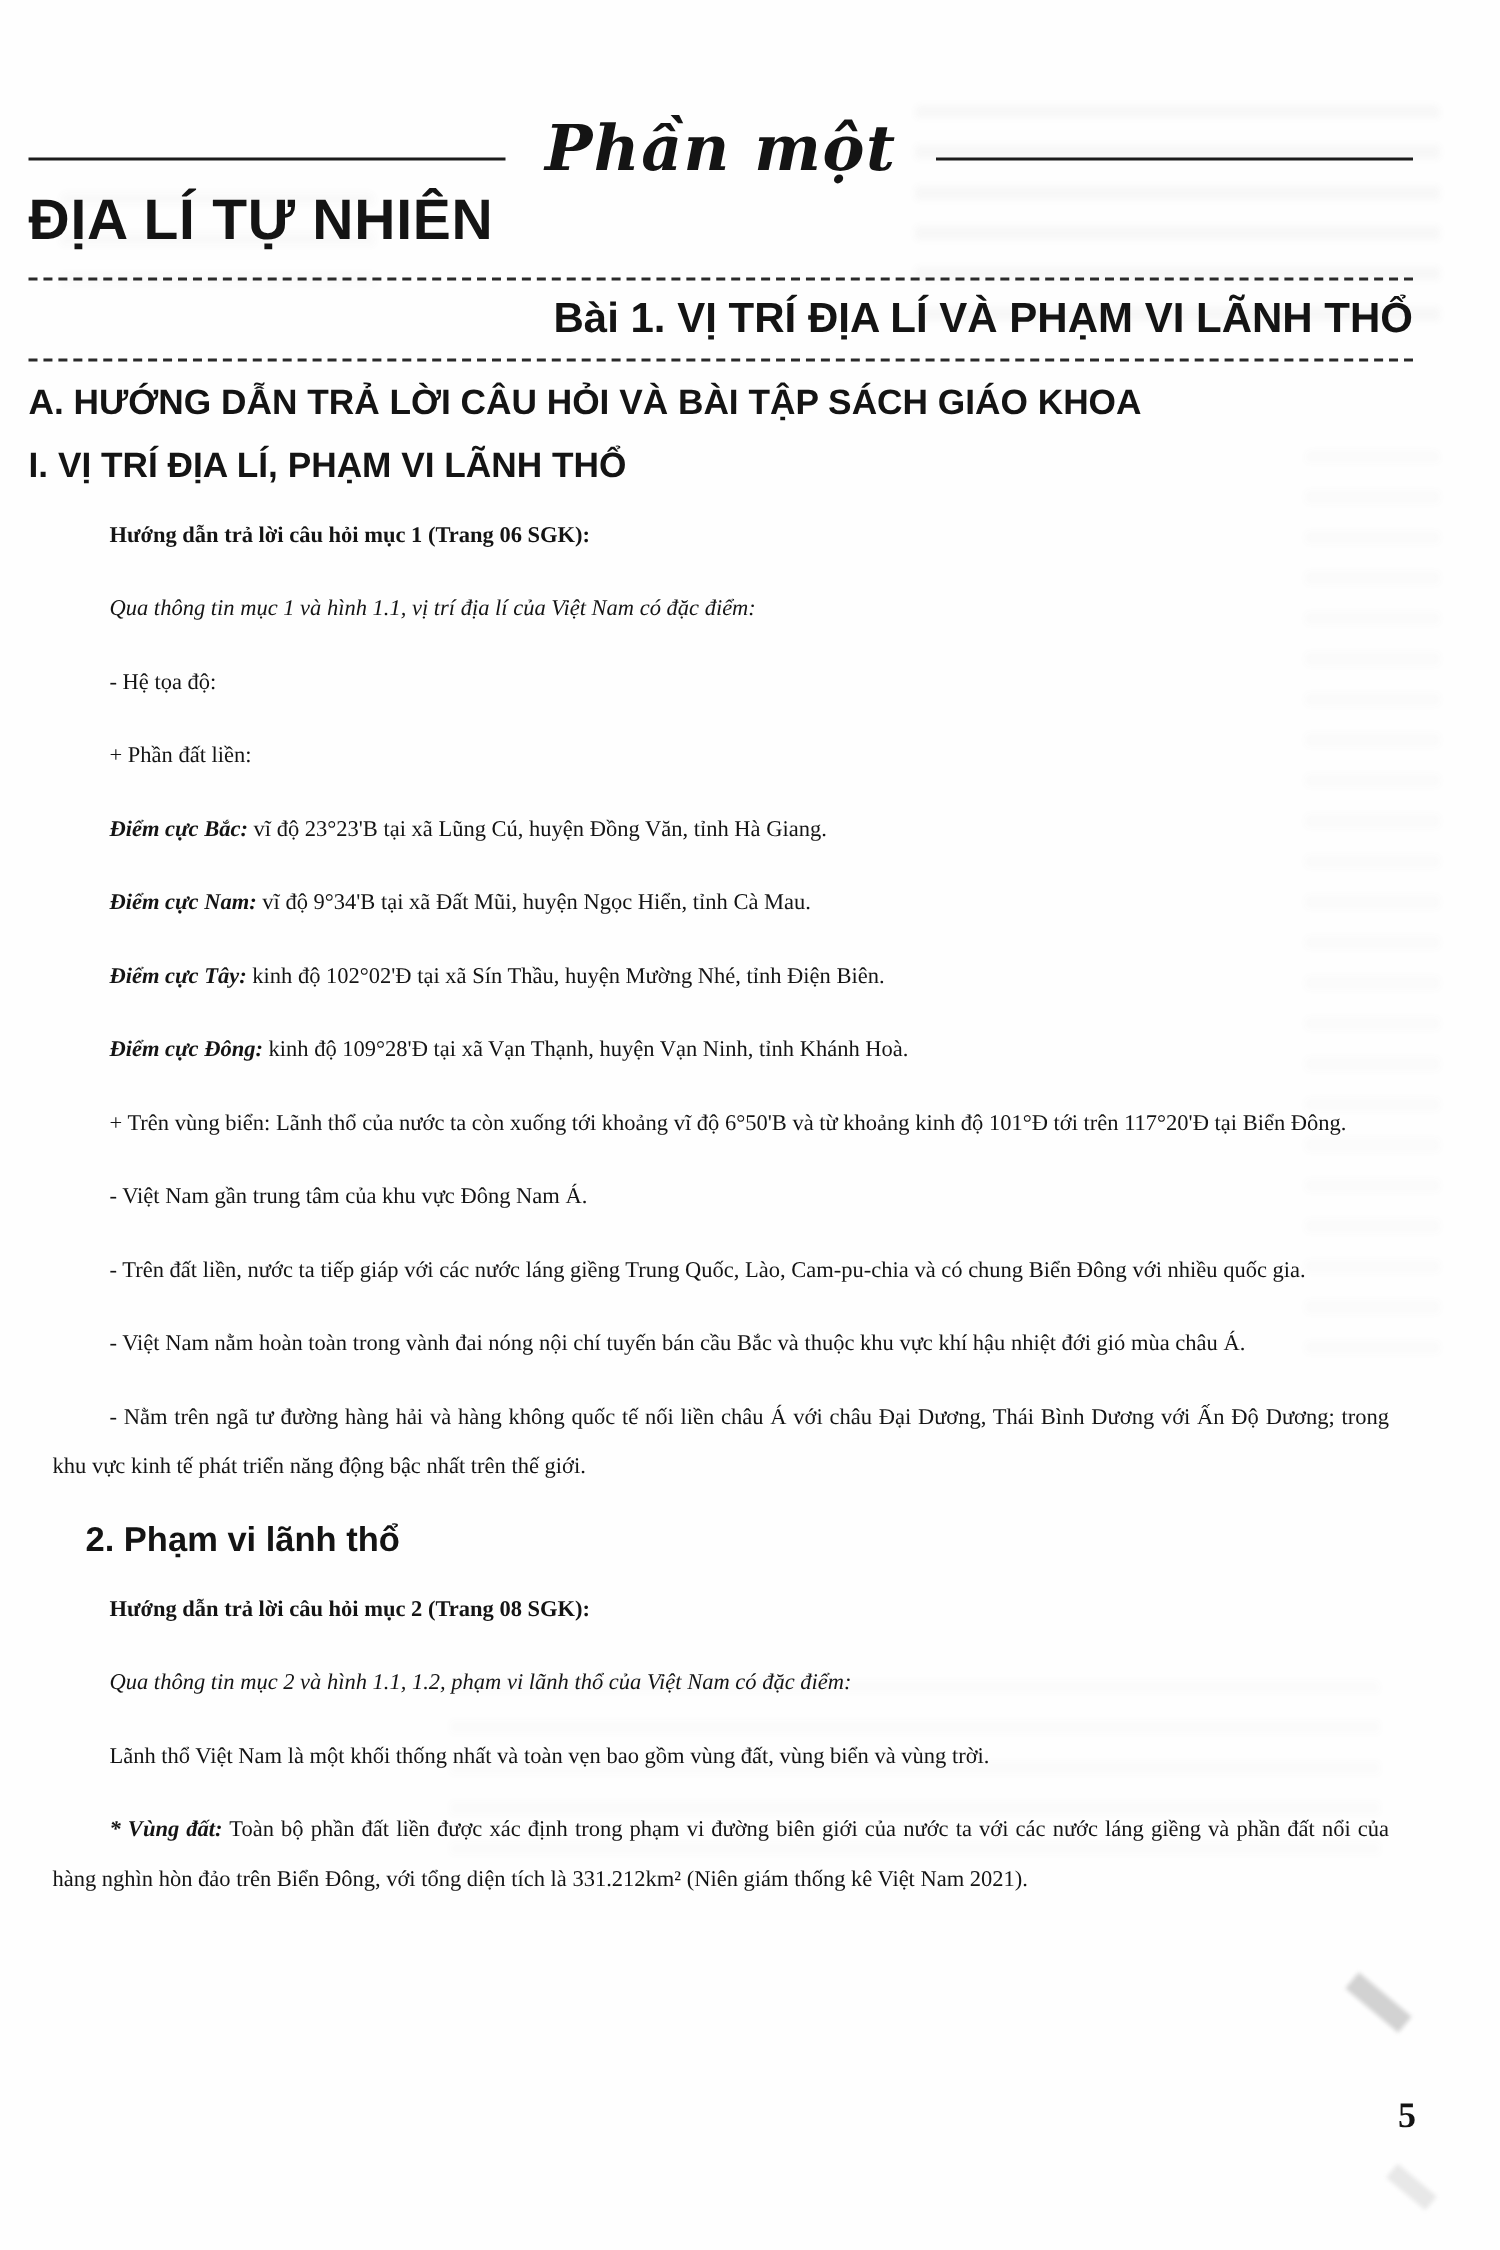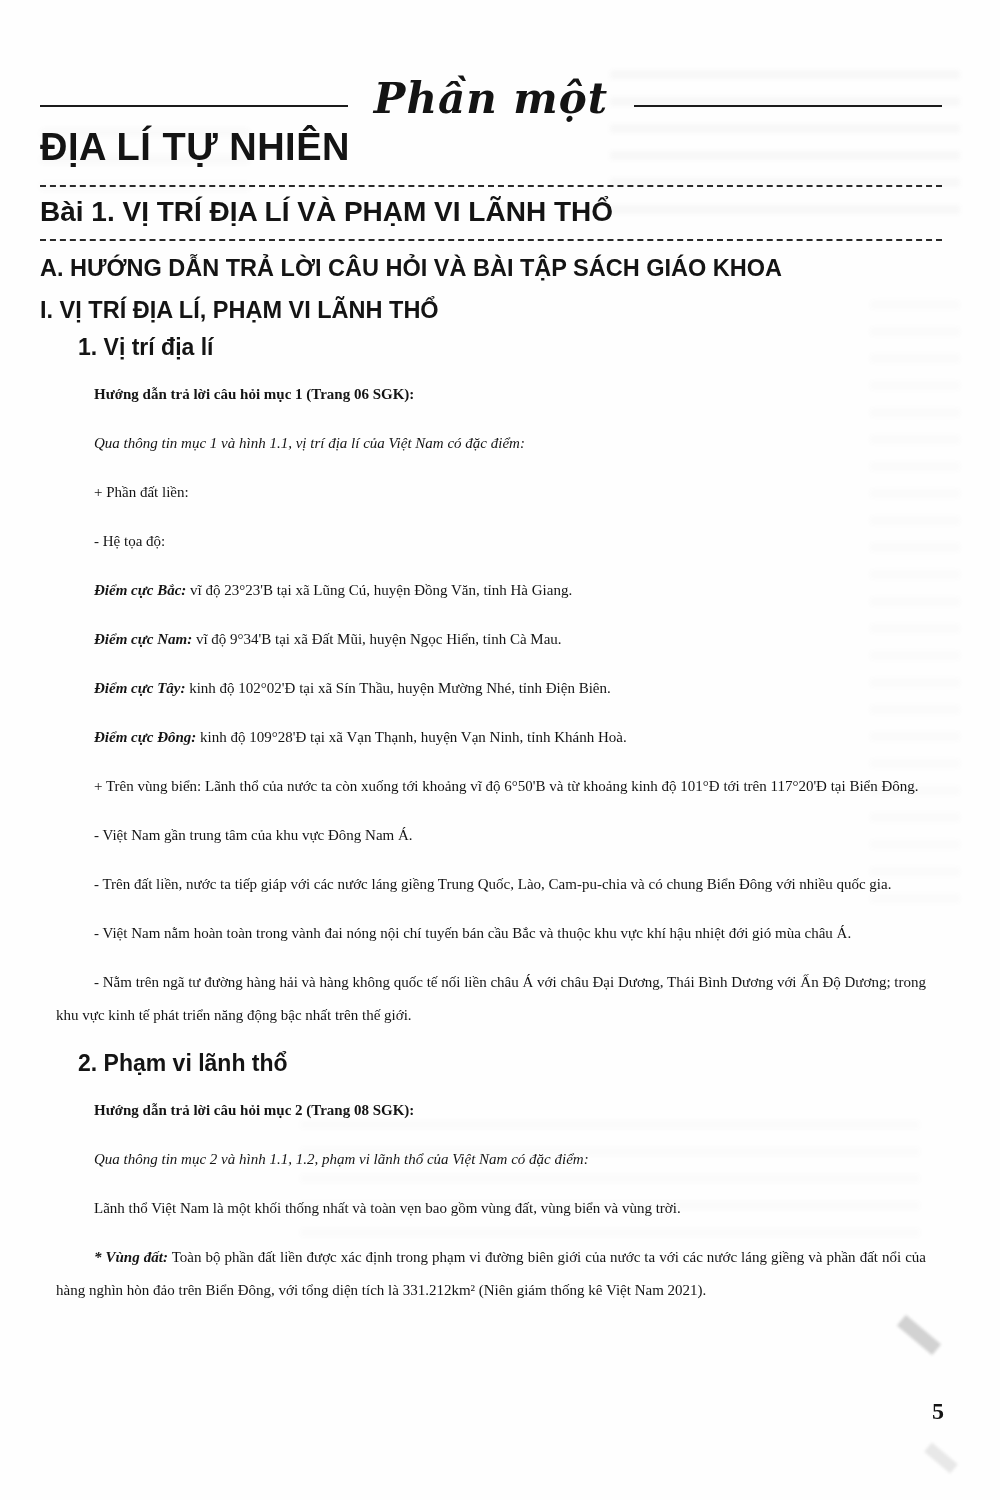--- a/index.html
+++ b/index.html
@@ -4,21 +4,21 @@
 <style>
   html, body { margin:0; padding:0; }
   body {
     width:1000px; height:1500px;
     background:#fefefe;
     font-family:"Liberation Serif", serif;
     color:#141414;
     position:relative;
     overflow:hidden;
   }
-  .page { position:relative; padding:76px 58px 0 40px; z-index:2; }
+  .page { position:relative; padding:76px 58px 0 19px; z-index:2; }
 
   
   .ghost {
     position:absolute; z-index:1; pointer-events:none;
     background:repeating-linear-gradient(180deg,
       rgba(100,100,100,0.16) 0px, rgba(100,100,100,0.16) 9px,
       transparent 9px, transparent 27px);
     filter:blur(2.5px); opacity:.28; border-radius:4px;
   }
   .smudge {
@@ -39,21 +39,21 @@
   .part-title {
     text-align:left;
     font-family:"Liberation Sans", sans-serif;
     font-weight:700; font-size:38px; letter-spacing:.5px;
     margin-top:4px;
   }
   .lesson-box {
     margin-top:16px;
     border-top:2px dashed #2a2a2a;
     border-bottom:2px dashed #2a2a2a;
-    text-align:left;
+    text-align:right;
     padding:9px 0 11px;
     font-family:"Liberation Sans", sans-serif;
     font-weight:700; font-size:28px;
   }
 
   
   .h-a, .h-i {
     font-family:"Liberation Sans", sans-serif;
     font-weight:700; font-size:23.5px; line-height:30px;
     margin:12px 0 0 0;
@@ -97,26 +97,25 @@
     <div class="part-label">Phần một</div>
     <div class="rule"></div>
   </div>
 
   <div class="part-title">ĐỊA LÍ TỰ NHIÊN</div>
 
   <div class="lesson-box">Bài 1. VỊ TRÍ ĐỊA LÍ VÀ PHẠM VI LÃNH THỔ</div>
 
   <h2 class="h-a">A. HƯỚNG DẪN TRẢ LỜI CÂU HỎI VÀ BÀI TẬP SÁCH GIÁO KHOA</h2>
   <h2 class="h-i">I. VỊ TRÍ ĐỊA LÍ, PHẠM VI LÃNH THỔ</h2>
-  <h3 class="h-sub">1. Vị trí địa lí</h3>
 
   <p class="body guide">Hướng dẫn trả lời câu hỏi mục 1 (Trang 06 SGK):</p>
   <p class="body intro">Qua thông tin mục 1 và hình 1.1, vị trí địa lí của Việt Nam có đặc điểm:</p>
+  <p class="body">- Hệ tọa độ:</p>
   <p class="body">+ Phần đất liền:</p>
-  <p class="body">- Hệ tọa độ:</p>
 
   <p class="body"><span class="lead">Điểm cực Bắc:</span><span> vĩ độ 23°23'B tại xã Lũng Cú, huyện Đồng Văn, tỉnh Hà Giang.</span></p>
   <p class="body"><span class="lead">Điểm cực Nam:</span><span> vĩ độ 9°34'B tại xã Đất Mũi, huyện Ngọc Hiển, tỉnh Cà Mau.</span></p>
   <p class="body"><span class="lead">Điểm cực Tây:</span><span> kinh độ 102°02'Đ tại xã Sín Thầu, huyện Mường Nhé, tỉnh Điện Biên.</span></p>
   <p class="body"><span class="lead">Điểm cực Đông:</span><span> kinh độ 109°28'Đ tại xã Vạn Thạnh, huyện Vạn Ninh, tỉnh Khánh Hoà.</span></p>
 
   <p class="body">+ Trên vùng biển: Lãnh thổ của nước ta còn xuống tới khoảng vĩ độ 6°50'B và từ khoảng kinh độ 101°Đ tới trên 117°20'Đ tại Biển Đông.</p>
   <p class="body">- Việt Nam gần trung tâm của khu vực Đông Nam Á.</p>
   <p class="body">- Trên đất liền, nước ta tiếp giáp với các nước láng giềng Trung Quốc, Lào, Cam-pu-chia và có chung Biển Đông với nhiều quốc gia.</p>
   <p class="body">- Việt Nam nằm hoàn toàn trong vành đai nóng nội chí tuyến bán cầu Bắc và thuộc khu vực khí hậu nhiệt đới gió mùa châu Á.</p>

